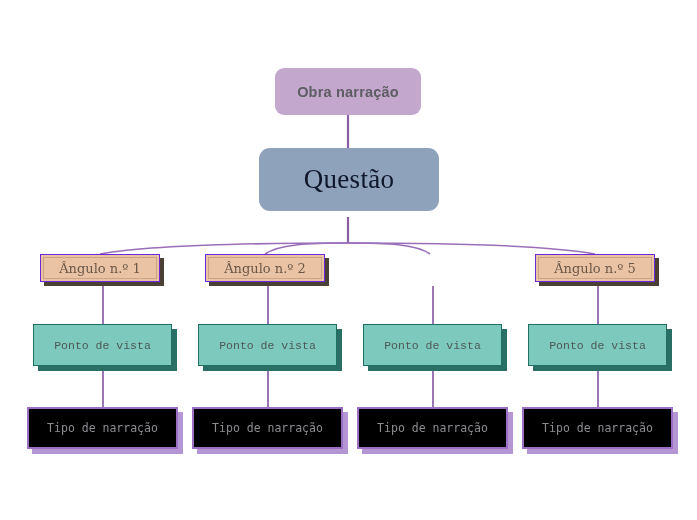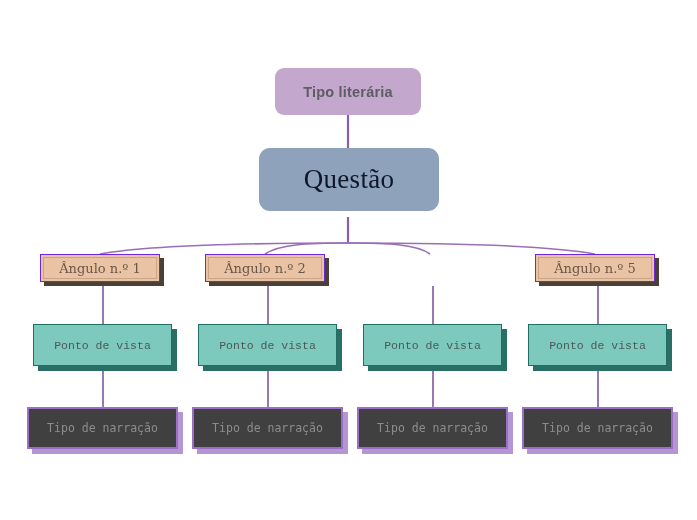--- a/index.html
+++ b/index.html
@@ -109,21 +109,21 @@
   .view-1 { left: 33px; }
   .view-2 { left: 198px; }
   .view-3 { left: 363px; }
   .view-4 { left: 528px; }
 
   
   .node-narr {
     top: 407px;
     width: 151px;
     height: 42px;
-    background: #404040;
+    background: #000000;
     border: 2px solid #9b6fc4;
     color: #8c8c91;
     font-family: "DejaVu Sans Mono", "Liberation Mono", monospace;
     font-size: 11.5px;
     box-shadow: 5px 5px 0 0 #b496d4;
   }
   .narr-1 { left: 27px; }
   .narr-2 { left: 192px; }
   .narr-3 { left: 357px; }
   .narr-4 { left: 522px; }
@@ -149,21 +149,21 @@
     <line x1="433" y1="286" x2="433" y2="324" stroke="#8a5fa8" stroke-width="1.7"></line>
     <line x1="598" y1="286" x2="598" y2="324" stroke="#8a5fa8" stroke-width="1.7"></line>
 
     <line x1="103" y1="370" x2="103" y2="407" stroke="#8a5fa8" stroke-width="1.7"></line>
     <line x1="268" y1="370" x2="268" y2="407" stroke="#8a5fa8" stroke-width="1.7"></line>
     <line x1="433" y1="370" x2="433" y2="407" stroke="#8a5fa8" stroke-width="1.7"></line>
     <line x1="598" y1="370" x2="598" y2="407" stroke="#8a5fa8" stroke-width="1.7"></line>
   </svg>
 
   <div class="node node-root">
-    <span>Tipo literária</span>
+    <span>Obra narração</span>
   </div>
 
   <div class="node node-question">
     <span>Questão</span>
   </div>
 
   <div class="node node-angle angle-1">
     <span class="node-angle-inner"></span>
     <span>Ângulo n.º 1</span>
   </div>

